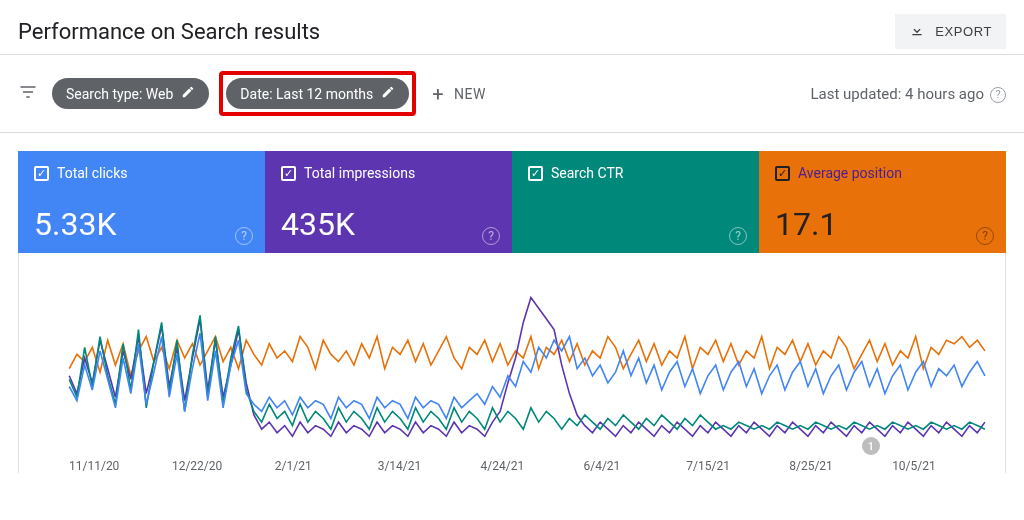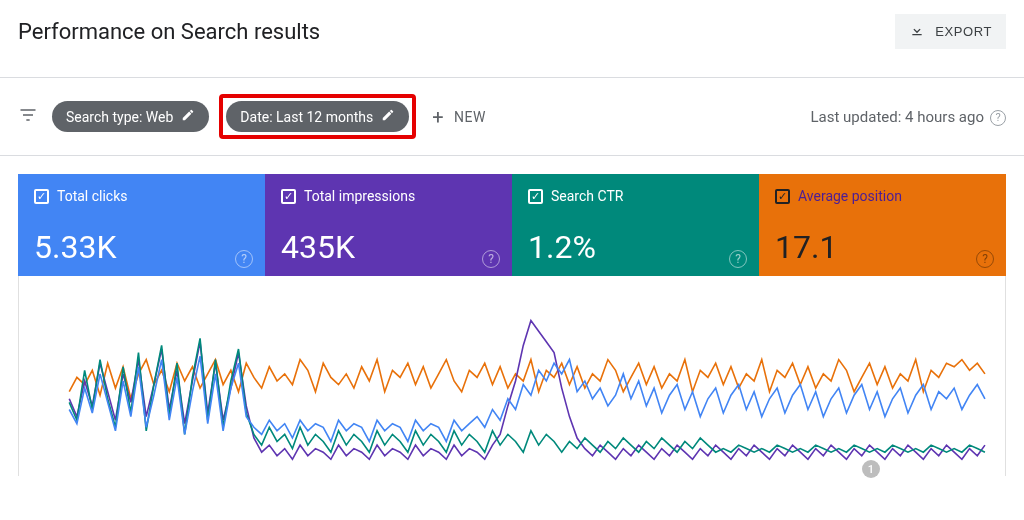--- a/index.html
+++ b/index.html
@@ -9,21 +9,21 @@
     background: #fff;
     color: #202124;
     width: 1024px;
     height: 520px;
     overflow: hidden;
   }
   .header {
     display: flex;
     align-items: center;
     justify-content: space-between;
-    padding: 14px 18px 28px 18px;
+    padding: 14px 18px 5px 18px;
     border-bottom: 1px solid #dadce0;
   }
   .title {
     font-size: 22px;
     font-weight: 400;
     color: #202124;
   }
   .export-btn {
     display: flex;
     align-items: center;
@@ -209,21 +209,20 @@
         <span>Total impressions</span>
       </div>
     <div class="card-value">435K</div>
     <span class="q">?</span>
   </div>
   <div class="card c-teal">
     <div class="card-label">
         <span class="chk">✓</span>
         <span>Search CTR</span>
       </div>
-    <div class="card-value">1.2%</div>
     <span class="q">?</span>
   </div>
   <div class="card c-orange">
     <div class="card-label">
         <span class="chk chk-orange">✓</span>
         <span style="color:#4c1d95">Average position</span>
       </div>
     <div class="card-value" style="color:#202124">17.1</div>
     <span class="q" style="border-color:rgba(0,0,0,0.35);color:rgba(0,0,0,0.45)">?</span>
   </div>
@@ -232,13 +231,24 @@
 <div class="chart-wrap">
   <div class="chart-area">
     <svg class="lines" id="chart-svg" preserveAspectRatio="none" viewBox="0 0 960 190">
         <path d="M40.0 105.7 L47.6 91.4 L55.3 98.6 L62.9 84.3 L70.6 109.2 L78.2 77.2 L85.9 102.1 L93.5 80.8 L101.2 112.8 L108.8 87.9 L116.5 73.6 L124.1 98.6 L131.8 84.3 L139.4 105.7 L147.1 77.2 L154.7 95.0 L162.4 80.8 L170.0 102.1 L177.6 87.9 L185.3 73.6 L192.9 98.6 L200.6 84.3 L208.2 105.7 L215.9 77.2 L223.5 91.4 L231.2 102.1 L238.8 80.8 L246.5 95.0 L254.1 87.9 L261.8 98.6 L269.4 73.6 L277.1 84.3 L284.7 105.7 L292.4 77.2 L300.0 91.4 L307.6 98.6 L315.3 87.9 L322.9 102.1 L330.6 80.8 L338.2 95.0 L345.9 73.6 L353.5 105.7 L361.2 84.3 L368.8 91.4 L376.5 77.2 L384.1 98.6 L391.8 80.8 L399.4 102.1 L407.1 87.9 L414.7 73.6 L422.4 95.0 L430.0 105.7 L437.6 84.3 L445.3 91.4 L452.9 77.2 L460.6 98.6 L468.2 80.8 L475.9 102.1 L483.5 87.9 L491.2 95.0 L498.8 73.6 L506.5 105.7 L514.1 84.3 L521.8 91.4 L529.4 77.2 L537.1 98.6 L544.7 80.8 L552.4 102.1 L560.0 87.9 L567.6 95.0 L575.3 73.6 L582.9 84.3 L590.6 105.7 L598.2 91.4 L605.9 77.2 L613.5 98.6 L621.2 80.8 L628.8 102.1 L636.5 87.9 L644.1 95.0 L651.8 73.6 L659.4 105.7 L667.1 84.3 L674.7 91.4 L682.4 77.2 L690.0 98.6 L697.6 80.8 L705.3 102.1 L712.9 87.9 L720.6 95.0 L728.2 73.6 L735.9 105.7 L743.5 84.3 L751.2 91.4 L758.8 77.2 L766.5 98.6 L774.1 80.8 L781.8 102.1 L789.4 87.9 L797.1 95.0 L804.7 73.6 L812.4 84.3 L820.0 105.7 L827.6 91.4 L835.3 77.2 L842.9 98.6 L850.6 80.8 L858.2 102.1 L865.9 87.9 L873.5 95.0 L881.2 73.6 L888.8 105.7 L896.5 84.3 L904.1 91.4 L911.8 77.2 L919.4 80.8 L927.1 73.6 L934.7 84.3 L942.4 77.2 L950.0 87.9 " fill="none" stroke="#e8710a" stroke-width="1.6"></path>
         <path d="M40.0 112.8 L47.6 130.6 L55.3 95.0 L62.9 119.9 L70.6 77.2 L78.2 105.7 L85.9 134.2 L93.5 87.9 L101.2 116.4 L108.8 73.6 L116.5 130.6 L124.1 98.6 L131.8 63.0 L139.4 123.5 L147.1 84.3 L154.7 137.7 L162.4 95.0 L170.0 55.8 L177.6 127.0 L185.3 77.2 L192.9 134.2 L200.6 102.1 L208.2 66.5 L215.9 119.9 L223.5 152.0 L231.2 166.2 L238.8 159.1 L246.5 169.8 L254.1 162.6 L261.8 173.3 L269.4 159.1 L277.1 169.8 L284.7 162.6 L292.4 166.2 L300.0 173.3 L307.6 159.1 L315.3 169.8 L322.9 162.6 L330.6 166.2 L338.2 173.3 L345.9 159.1 L353.5 169.8 L361.2 162.6 L368.8 166.2 L376.5 173.3 L384.1 159.1 L391.8 169.8 L399.4 162.6 L407.1 166.2 L414.7 173.3 L422.4 159.1 L430.0 169.8 L437.6 162.6 L445.3 166.2 L452.9 173.3 L460.6 159.1 L468.2 148.4 L475.9 119.9 L483.5 95.0 L491.2 59.4 L498.8 34.5 L506.5 45.2 L514.1 55.8 L521.8 66.5 L529.4 102.1 L537.1 130.6 L544.7 152.0 L552.4 162.6 L560.0 169.8 L567.6 159.1 L575.3 166.2 L582.9 173.3 L590.6 162.6 L598.2 169.8 L605.9 159.1 L613.5 166.2 L621.2 173.3 L628.8 162.6 L636.5 169.8 L644.1 159.1 L651.8 166.2 L659.4 173.3 L667.1 162.6 L674.7 169.8 L682.4 159.1 L690.0 166.2 L697.6 173.3 L705.3 162.6 L712.9 169.8 L720.6 159.1 L728.2 166.2 L735.9 173.3 L743.5 162.6 L751.2 169.8 L758.8 159.1 L766.5 166.2 L774.1 173.3 L781.8 162.6 L789.4 169.8 L797.1 159.1 L804.7 166.2 L812.4 173.3 L820.0 162.6 L827.6 169.8 L835.3 159.1 L842.9 166.2 L850.6 173.3 L858.2 162.6 L865.9 169.8 L873.5 159.1 L881.2 166.2 L888.8 173.3 L896.5 162.6 L904.1 169.8 L911.8 159.1 L919.4 166.2 L927.1 173.3 L934.7 162.6 L942.4 169.8 L950.0 159.1 " fill="none" stroke="#5e35b1" stroke-width="1.6"></path>
         <path d="M40.0 116.4 L47.6 134.2 L55.3 84.3 L62.9 123.5 L70.6 73.6 L78.2 112.8 L85.9 141.3 L93.5 80.8 L101.2 127.0 L108.8 66.5 L116.5 144.8 L124.1 98.6 L131.8 59.4 L139.4 130.6 L147.1 77.2 L154.7 148.4 L162.4 91.4 L170.0 52.3 L177.6 134.2 L185.3 73.6 L192.9 141.3 L200.6 95.0 L208.2 63.0 L215.9 127.0 L223.5 148.4 L231.2 159.1 L238.8 141.3 L246.5 155.5 L254.1 148.4 L261.8 162.6 L269.4 141.3 L277.1 159.1 L284.7 148.4 L292.4 155.5 L300.0 166.2 L307.6 144.8 L315.3 159.1 L322.9 148.4 L330.6 155.5 L338.2 166.2 L345.9 144.8 L353.5 159.1 L361.2 148.4 L368.8 155.5 L376.5 166.2 L384.1 144.8 L391.8 159.1 L399.4 148.4 L407.1 155.5 L414.7 166.2 L422.4 144.8 L430.0 159.1 L437.6 148.4 L445.3 155.5 L452.9 166.2 L460.6 144.8 L468.2 159.1 L475.9 148.4 L483.5 155.5 L491.2 166.2 L498.8 144.8 L506.5 159.1 L514.1 148.4 L521.8 155.5 L529.4 166.2 L537.1 155.5 L544.7 162.6 L552.4 152.0 L560.0 159.1 L567.6 166.2 L575.3 155.5 L582.9 162.6 L590.6 152.0 L598.2 159.1 L605.9 166.2 L613.5 155.5 L621.2 162.6 L628.8 152.0 L636.5 159.1 L644.1 166.2 L651.8 155.5 L659.4 162.6 L667.1 152.0 L674.7 159.1 L682.4 166.2 L690.0 162.6 L697.6 166.2 L705.3 159.1 L712.9 162.6 L720.6 166.2 L728.2 162.6 L735.9 166.2 L743.5 159.1 L751.2 162.6 L758.8 166.2 L766.5 162.6 L774.1 166.2 L781.8 159.1 L789.4 162.6 L797.1 166.2 L804.7 162.6 L812.4 166.2 L820.0 159.1 L827.6 162.6 L835.3 166.2 L842.9 162.6 L850.6 166.2 L858.2 159.1 L865.9 162.6 L873.5 166.2 L881.2 162.6 L888.8 166.2 L896.5 159.1 L904.1 162.6 L911.8 166.2 L919.4 162.6 L927.1 166.2 L934.7 159.1 L942.4 162.6 L950.0 166.2 " fill="none" stroke="#00897b" stroke-width="1.6"></path>
         <path d="M40.0 123.5 L47.6 137.7 L55.3 102.1 L62.9 127.0 L70.6 87.9 L78.2 116.4 L85.9 144.8 L93.5 95.0 L101.2 130.6 L108.8 80.8 L116.5 141.3 L124.1 109.2 L131.8 73.6 L139.4 134.2 L147.1 91.4 L154.7 148.4 L162.4 105.7 L170.0 70.1 L177.6 137.7 L185.3 87.9 L192.9 144.8 L200.6 102.1 L208.2 77.2 L215.9 130.6 L223.5 141.3 L231.2 148.4 L238.8 134.2 L246.5 144.8 L254.1 137.7 L261.8 152.0 L269.4 134.2 L277.1 144.8 L284.7 137.7 L292.4 141.3 L300.0 155.5 L307.6 134.2 L315.3 144.8 L322.9 137.7 L330.6 141.3 L338.2 155.5 L345.9 134.2 L353.5 144.8 L361.2 137.7 L368.8 141.3 L376.5 155.5 L384.1 134.2 L391.8 144.8 L399.4 137.7 L407.1 141.3 L414.7 155.5 L422.4 134.2 L430.0 144.8 L437.6 137.7 L445.3 130.6 L452.9 141.3 L460.6 123.5 L468.2 134.2 L475.9 112.8 L483.5 123.5 L491.2 98.6 L498.8 109.2 L506.5 84.3 L514.1 95.0 L521.8 77.2 L529.4 87.9 L537.1 73.6 L544.7 105.7 L552.4 95.0 L560.0 112.8 L567.6 102.1 L575.3 119.9 L582.9 109.2 L590.6 87.9 L598.2 112.8 L605.9 95.0 L613.5 119.9 L621.2 102.1 L628.8 127.0 L636.5 109.2 L644.1 98.6 L651.8 123.5 L659.4 105.7 L667.1 130.6 L674.7 112.8 L682.4 102.1 L690.0 127.0 L697.6 109.2 L705.3 98.6 L712.9 123.5 L720.6 105.7 L728.2 130.6 L735.9 112.8 L743.5 102.1 L751.2 127.0 L758.8 109.2 L766.5 98.6 L774.1 123.5 L781.8 105.7 L789.4 130.6 L797.1 112.8 L804.7 102.1 L812.4 127.0 L820.0 109.2 L827.6 98.6 L835.3 123.5 L842.9 105.7 L850.6 130.6 L858.2 112.8 L865.9 102.1 L873.5 127.0 L881.2 109.2 L888.8 98.6 L896.5 123.5 L904.1 105.7 L911.8 112.8 L919.4 102.1 L927.1 123.5 L934.7 109.2 L942.4 98.6 L950.0 112.8 " fill="none" stroke="#4285f4" stroke-width="1.6"></path>
       </svg>
     <div class="badge1">1</div>
   </div>
+  <div class="x-axis" id="x-axis">
+      <span>11/11/20</span>
+      <span>12/22/20</span>
+      <span>2/1/21</span>
+      <span>3/14/21</span>
+      <span>4/24/21</span>
+      <span>6/4/21</span>
+      <span>7/15/21</span>
+      <span>8/25/21</span>
+      <span>10/5/21</span>
+    </div>
 </div>
 
 </body></html>

